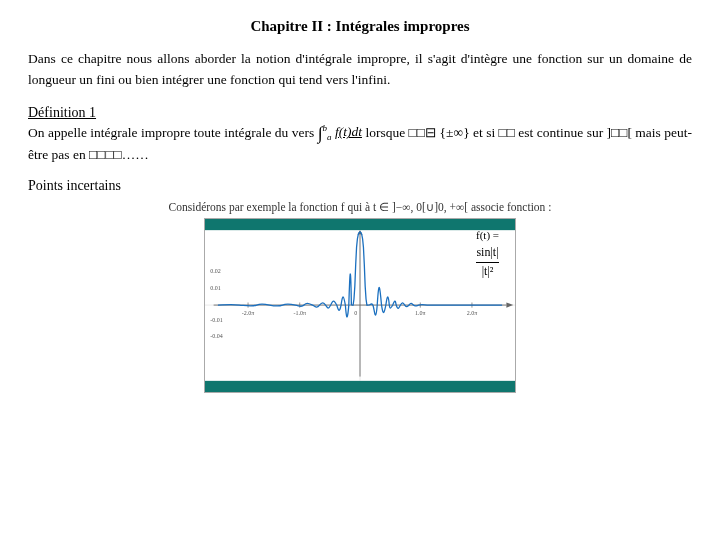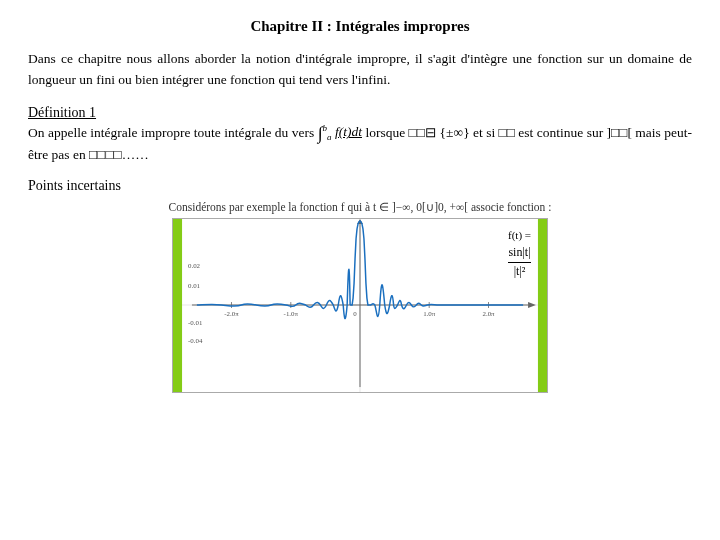--- a/index.html
+++ b/index.html
@@ -55,24 +55,24 @@
       margin-top: 2px;
     }
     .graph-caption {
       font-size: 11.5px;
       color: #333;
       margin-bottom: 4px;
       text-align: right;
     }
     .graph-container {
       position: relative;
-      width: 376px;
+      width: 312px;
       height: 175px;
       border: 1px solid #aaa;
-      background: #84cc16;
+      background: #0f766e;
       overflow: hidden;
     }
     .formula-box {
       position: absolute;
       top: 8px;
       right: 16px;
       font-size: 12px;
       text-align: center;
       line-height: 1.4;
     }

